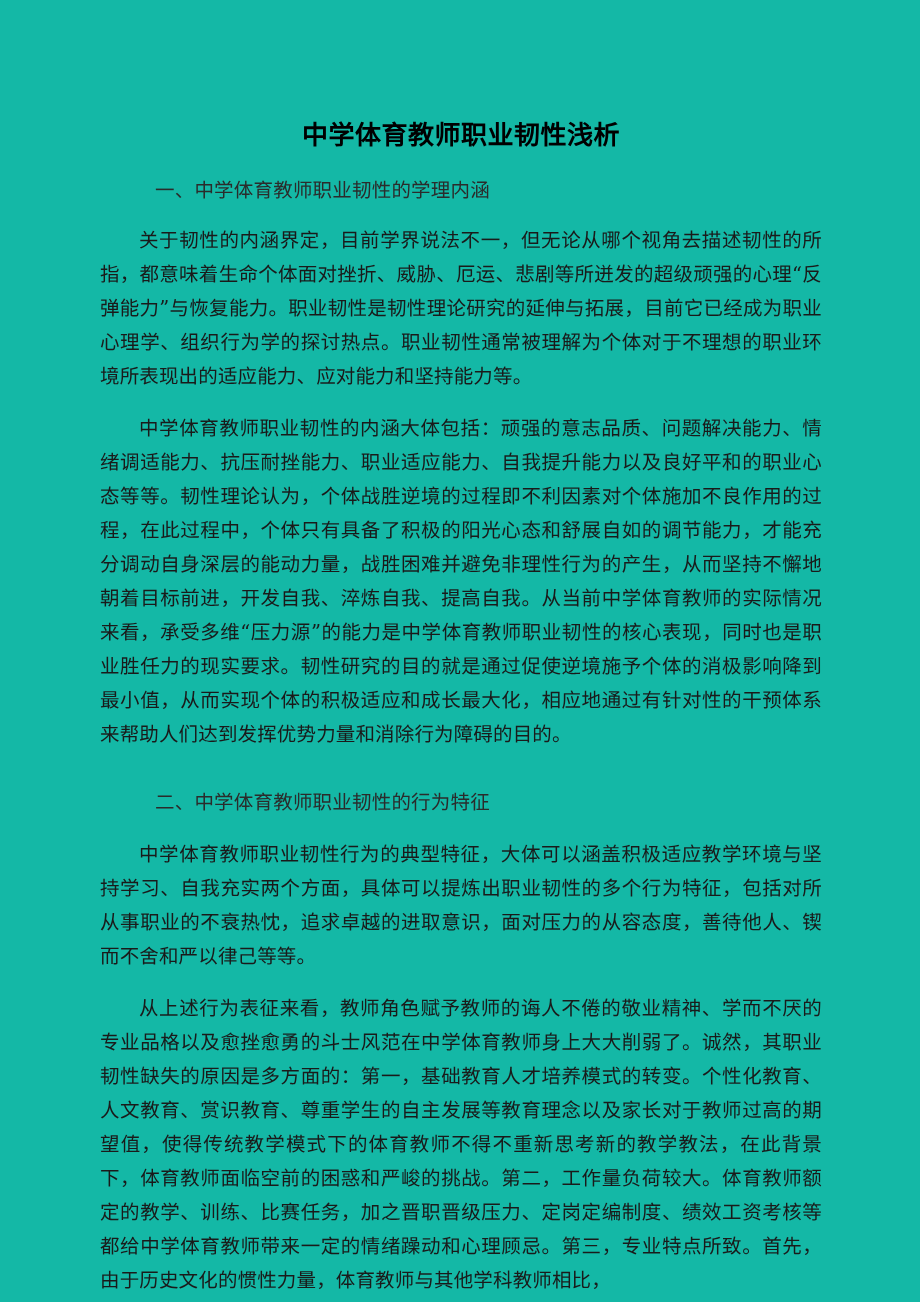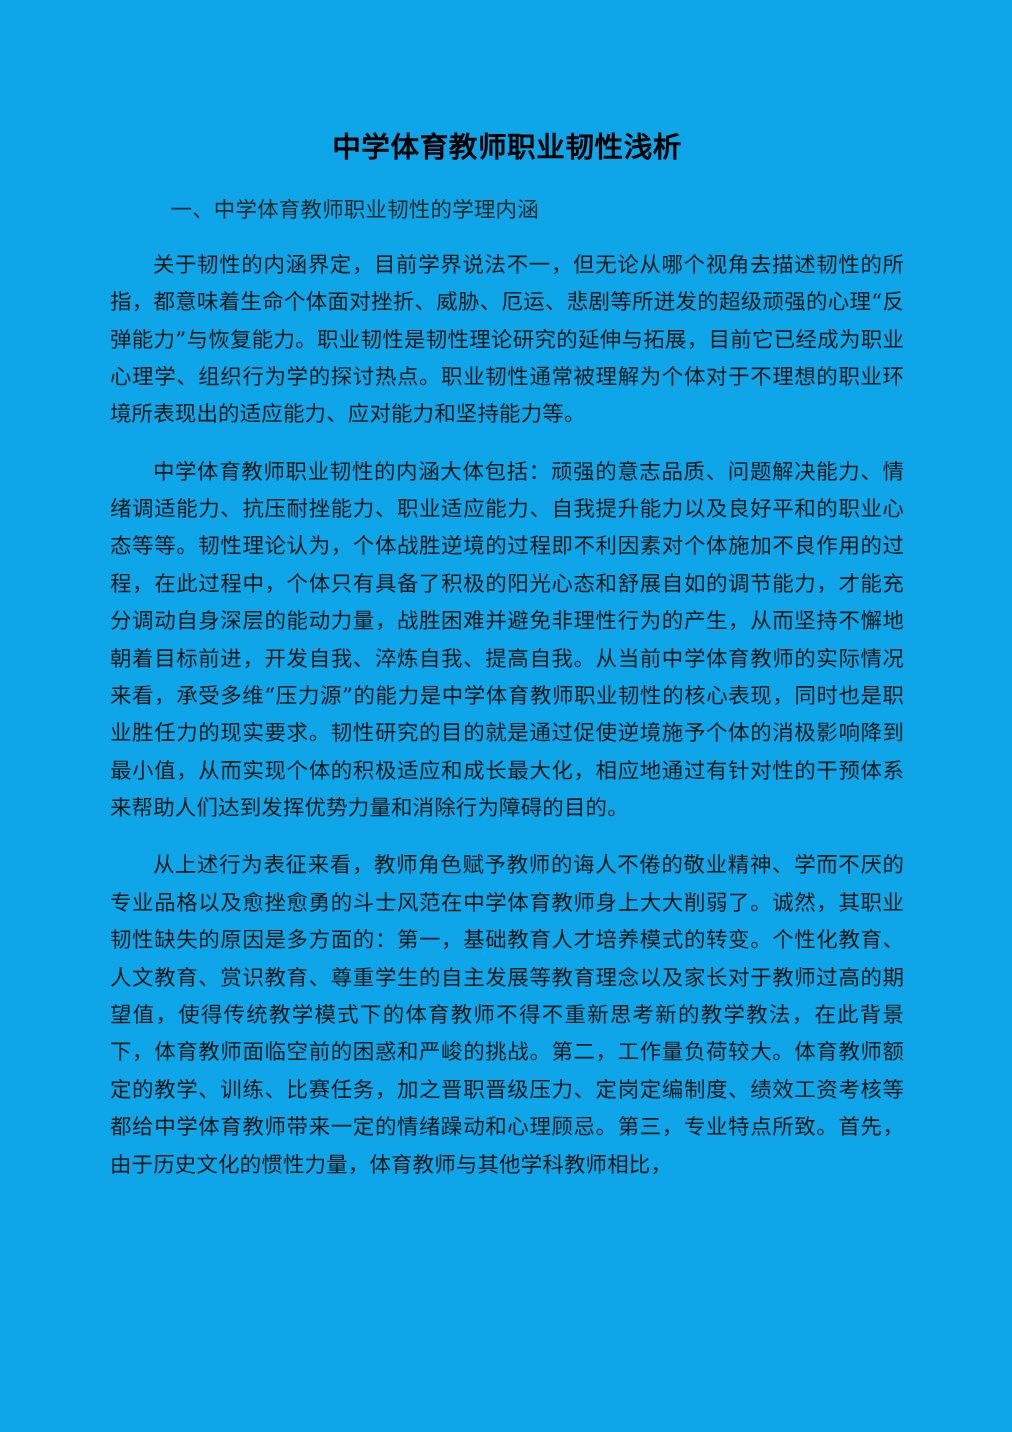--- a/index.html
+++ b/index.html
@@ -12,21 +12,21 @@
   body {
     font-family: "DejaVu Serif", "Liberation Serif", serif;
     color: #000000;
   }
 
   .page {
     position: relative;
     width: 920px;
     height: 1302px;
     margin: 0 auto;
-    background: #0ea5e9;
+    background: #14b8a6;
     overflow: hidden;
     box-sizing: border-box;
   }
 
   .content {
     position: absolute;
     left: 100px;
     top: 0;
     width: 722px;
   }
@@ -86,18 +86,20 @@
   <div class="content">
 
     <h1 class="doc-title">中学体育教师职业韧性浅析</h1>
 
     <h2 class="section-heading heading-1">一、中学体育教师职业韧性的学理内涵</h2>
 
     <p class="para para-first">关于韧性的内涵界定，目前学界说法不一，但无论从哪个视角去描述韧性的所指，都意味着生命个体面对挫折、威胁、厄运、悲剧等所迸发的超级顽强的心理“反弹能力”与恢复能力。职业韧性是韧性理论研究的延伸与拓展，目前它已经成为职业心理学、组织行为学的探讨热点。职业韧性通常被理解为个体对于不理想的职业环境所表现出的适应能力、应对能力和坚持能力等。</p>
 
     <p class="para para-gap">中学体育教师职业韧性的内涵大体包括：顽强的意志品质、问题解决能力、情绪调适能力、抗压耐挫能力、职业适应能力、自我提升能力以及良好平和的职业心态等等。韧性理论认为，个体战胜逆境的过程即不利因素对个体施加不良作用的过程，在此过程中，个体只有具备了积极的阳光心态和舒展自如的调节能力，才能充分调动自身深层的能动力量，战胜困难并避免非理性行为的产生，从而坚持不懈地朝着目标前进，开发自我、淬炼自我、提高自我。从当前中学体育教师的实际情况来看，承受多维“压力源”的能力是中学体育教师职业韧性的核心表现，同时也是职业胜任力的现实要求。韧性研究的目的就是通过促使逆境施予个体的消极影响降到最小值，从而实现个体的积极适应和成长最大化，相应地通过有针对性的干预体系来帮助人们达到发挥优势力量和消除行为障碍的目的。</p>
 
+    <h2 class="section-heading heading-2">二、中学体育教师职业韧性的行为特征</h2>
 
+    <p class="para para-gap">中学体育教师职业韧性行为的典型特征，大体可以涵盖积极适应教学环境与坚持学习、自我充实两个方面，具体可以提炼出职业韧性的多个行为特征，包括对所从事职业的不衰热忱，追求卓越的进取意识，面对压力的从容态度，善待他人、锲而不舍和严以律己等等。</p>
 
     <p class="para para-gap">从上述行为表征来看，教师角色赋予教师的诲人不倦的敬业精神、学而不厌的专业品格以及愈挫愈勇的斗士风范在中学体育教师身上大大削弱了。诚然，其职业韧性缺失的原因是多方面的：第一，基础教育人才培养模式的转变。个性化教育、人文教育、赏识教育、尊重学生的自主发展等教育理念以及家长对于教师过高的期望值，使得传统教学模式下的体育教师不得不重新思考新的教学教法，在此背景下，体育教师面临空前的困惑和严峻的挑战。第二，工作量负荷较大。体育教师额定的教学、训练、比赛任务，加之晋职晋级压力、定岗定编制度、绩效工资考核等都给中学体育教师带来一定的情绪躁动和心理顾忌。第三，专业特点所致。首先，由于历史文化的惯性力量，体育教师与其他学科教师相比，</p>
 
   </div>
 </div>
 
 </body></html>

